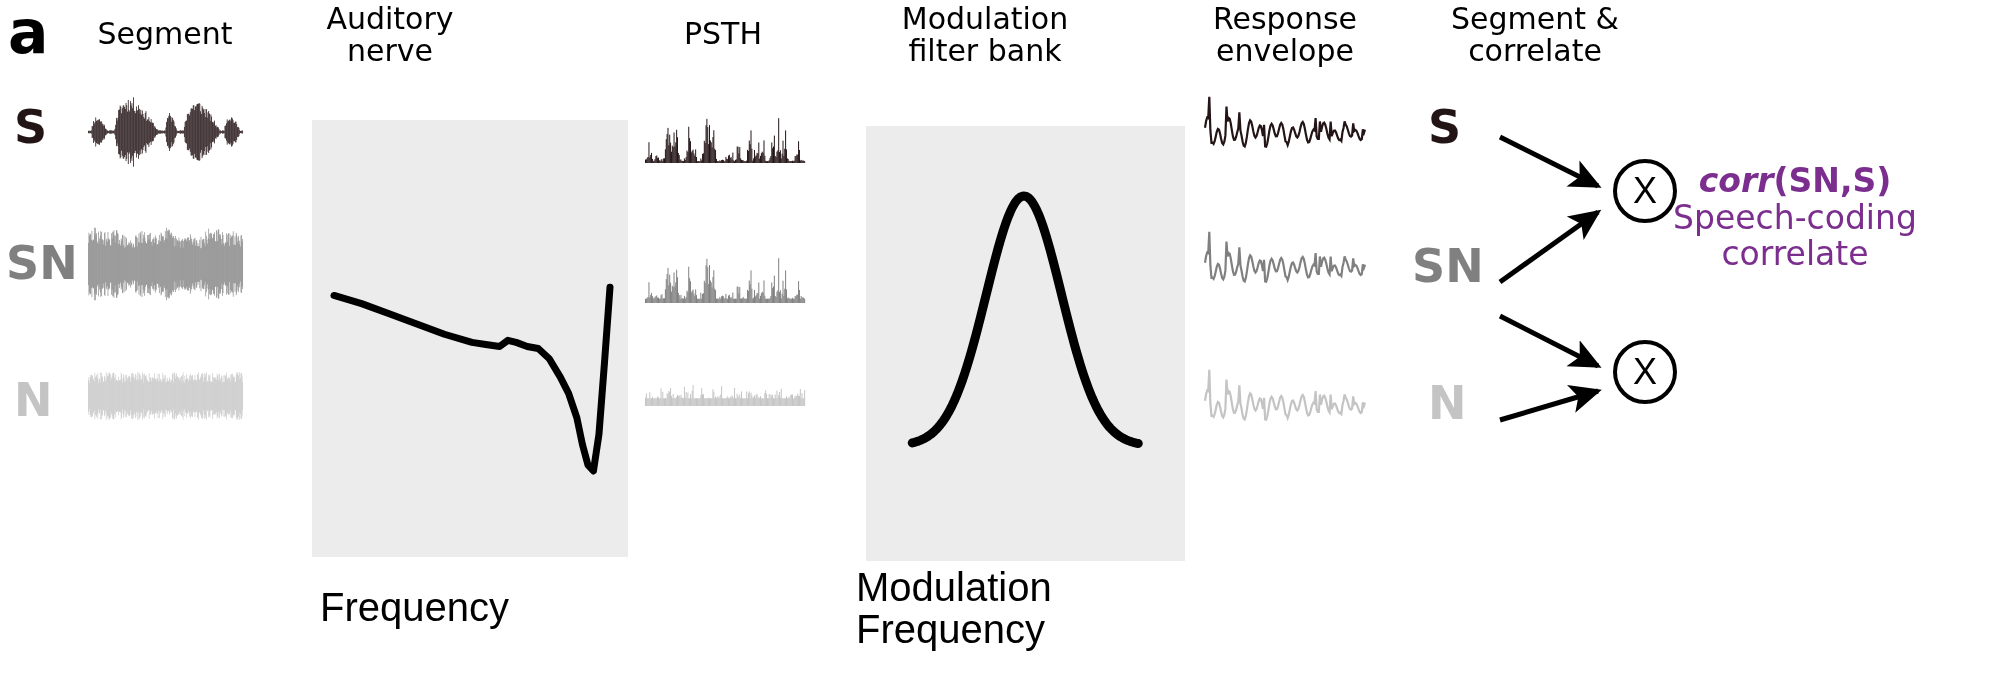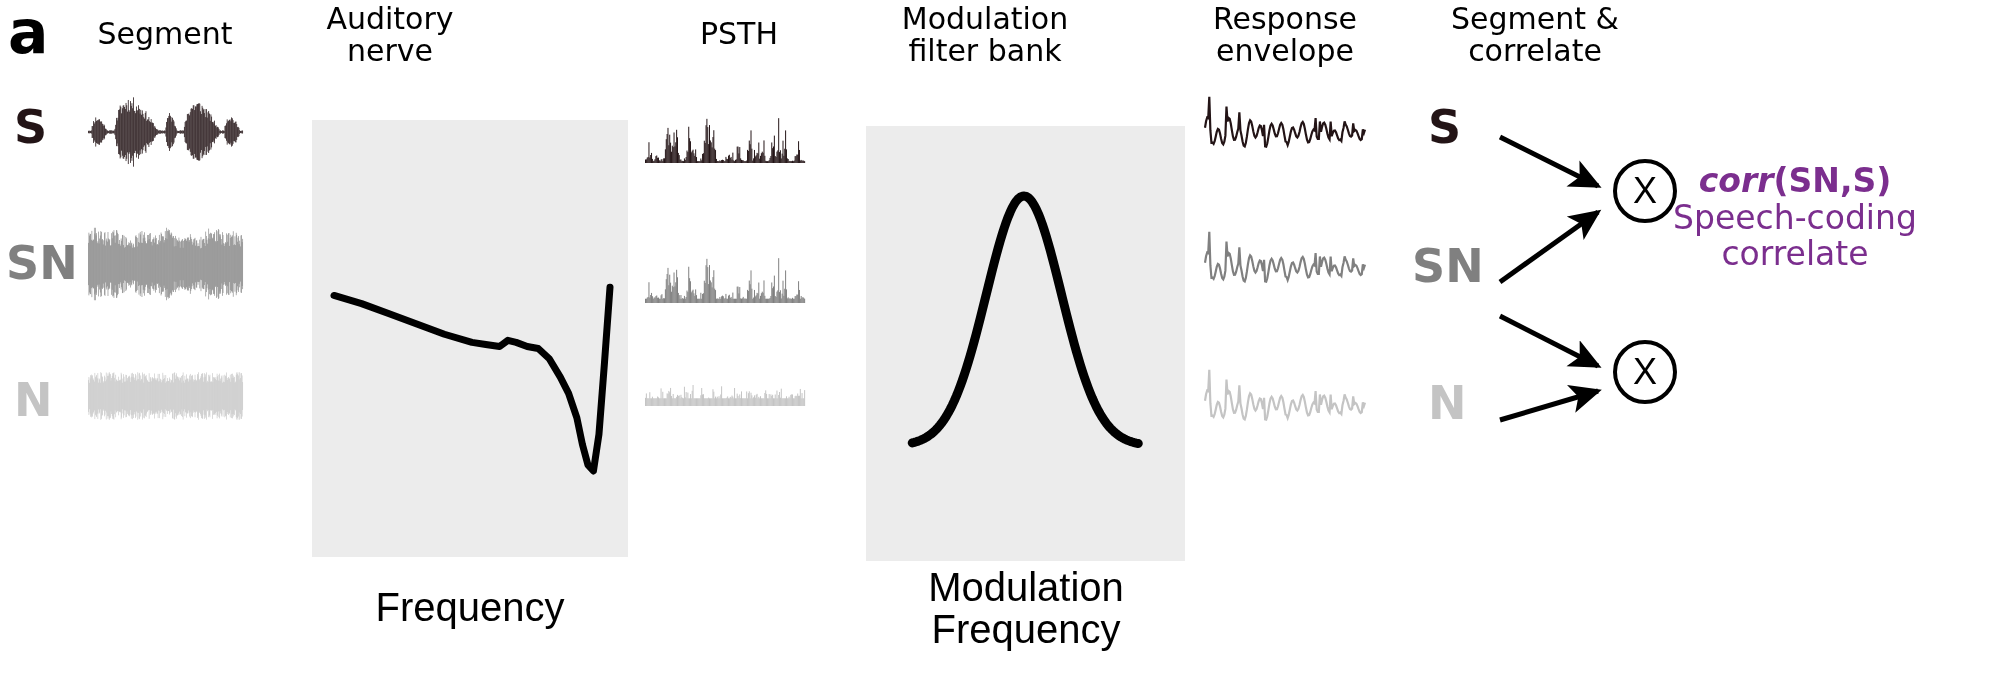--- a/index.html
+++ b/index.html
@@ -40,21 +40,20 @@
     text-align: center;
     line-height: 1.08;
     font-weight: 400;
     white-space: pre-line;
   }
 
   
   .axis-caption {
     font-size: 40px;
     color: #000000;
-    text-align: center;
     line-height: 1.05;
     font-weight: 400;
     white-space: pre-line;
     font-family: "Liberation Sans", "DejaVu Sans", sans-serif;
   }
 
   
   .gray-panel {
     background: #ececec;
   }
@@ -113,21 +112,21 @@
 
 <div id="figure">
 
   <div class="abs" id="panel-letter">a</div>
 
   <div class="abs col-header" style="left:85px; top:18px; width:160px;">Segment</div>
 
   <div class="abs col-header" style="left:290px; top:3px; width:200px;text-align:center;">Auditory
 nerve</div>
 
-  <div class="abs col-header" style="left:659px; top:18px; width:160px;">PSTH</div>
+  <div class="abs col-header" style="left:643px; top:18px; width:160px;">PSTH</div>
 
   <div class="abs col-header" style="left:855px; top:3px; width:260px;">Modulation
 filter bank</div>
 
   <div class="abs col-header" style="left:1170px; top:3px; width:230px;">Response
 envelope</div>
 
   <div class="abs col-header" style="left:1410px; top:3px; width:250px;">Segment &amp;
 correlate</div>
 

